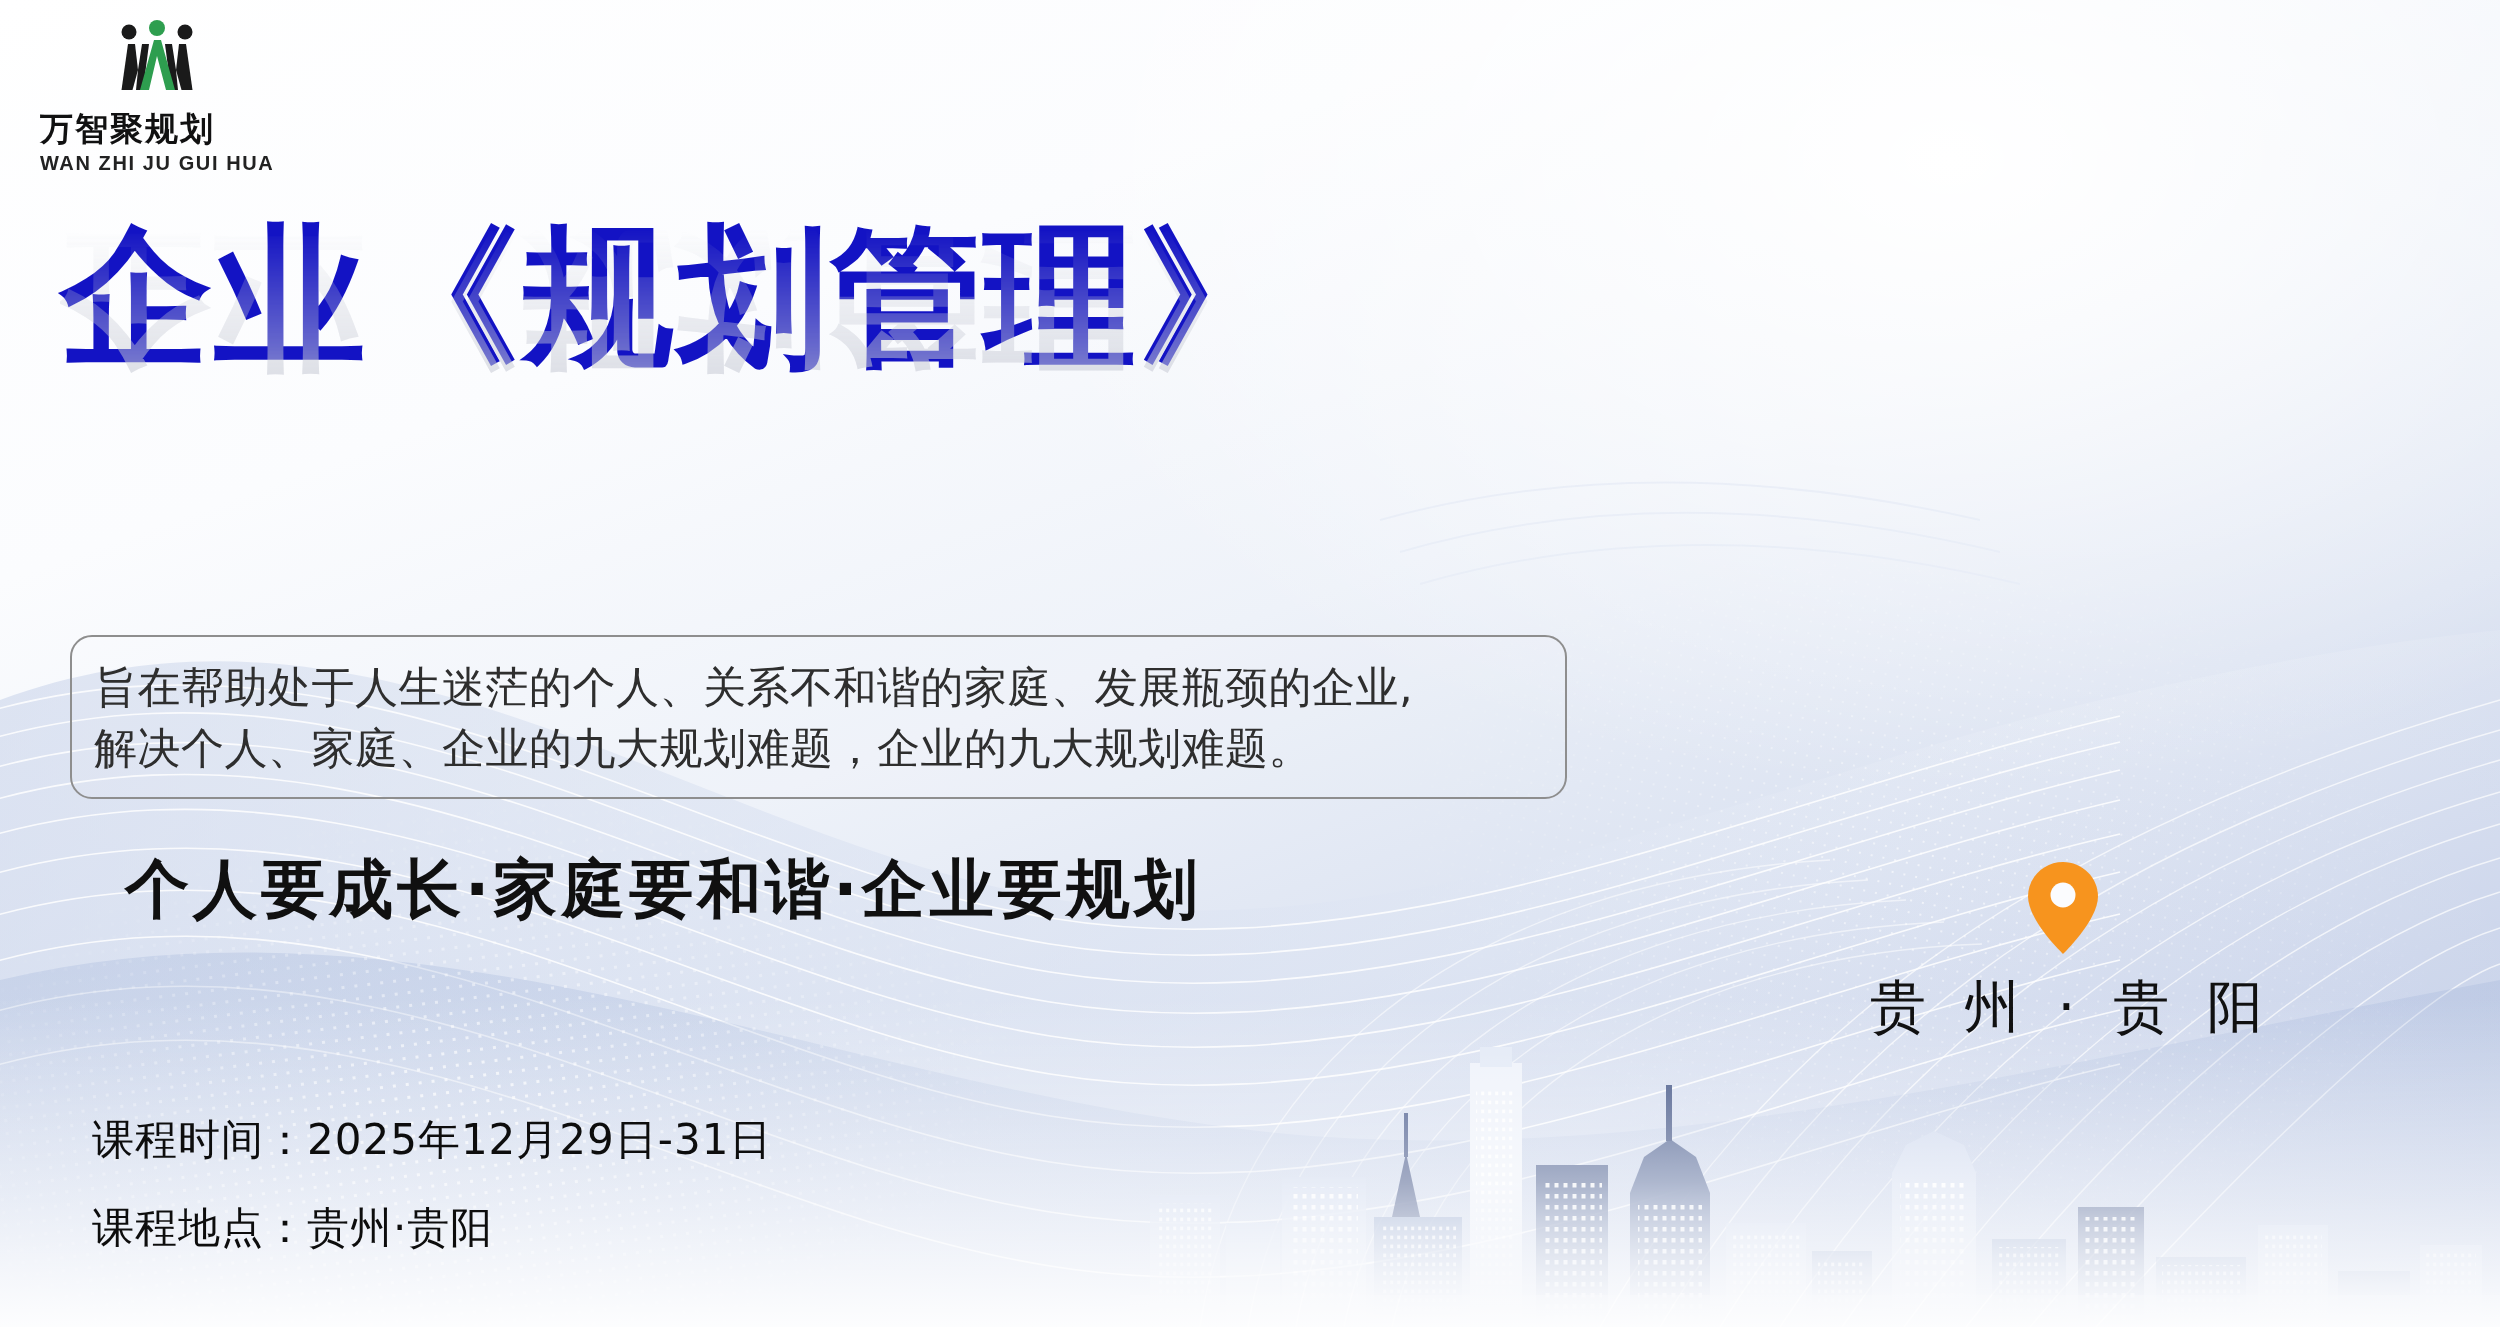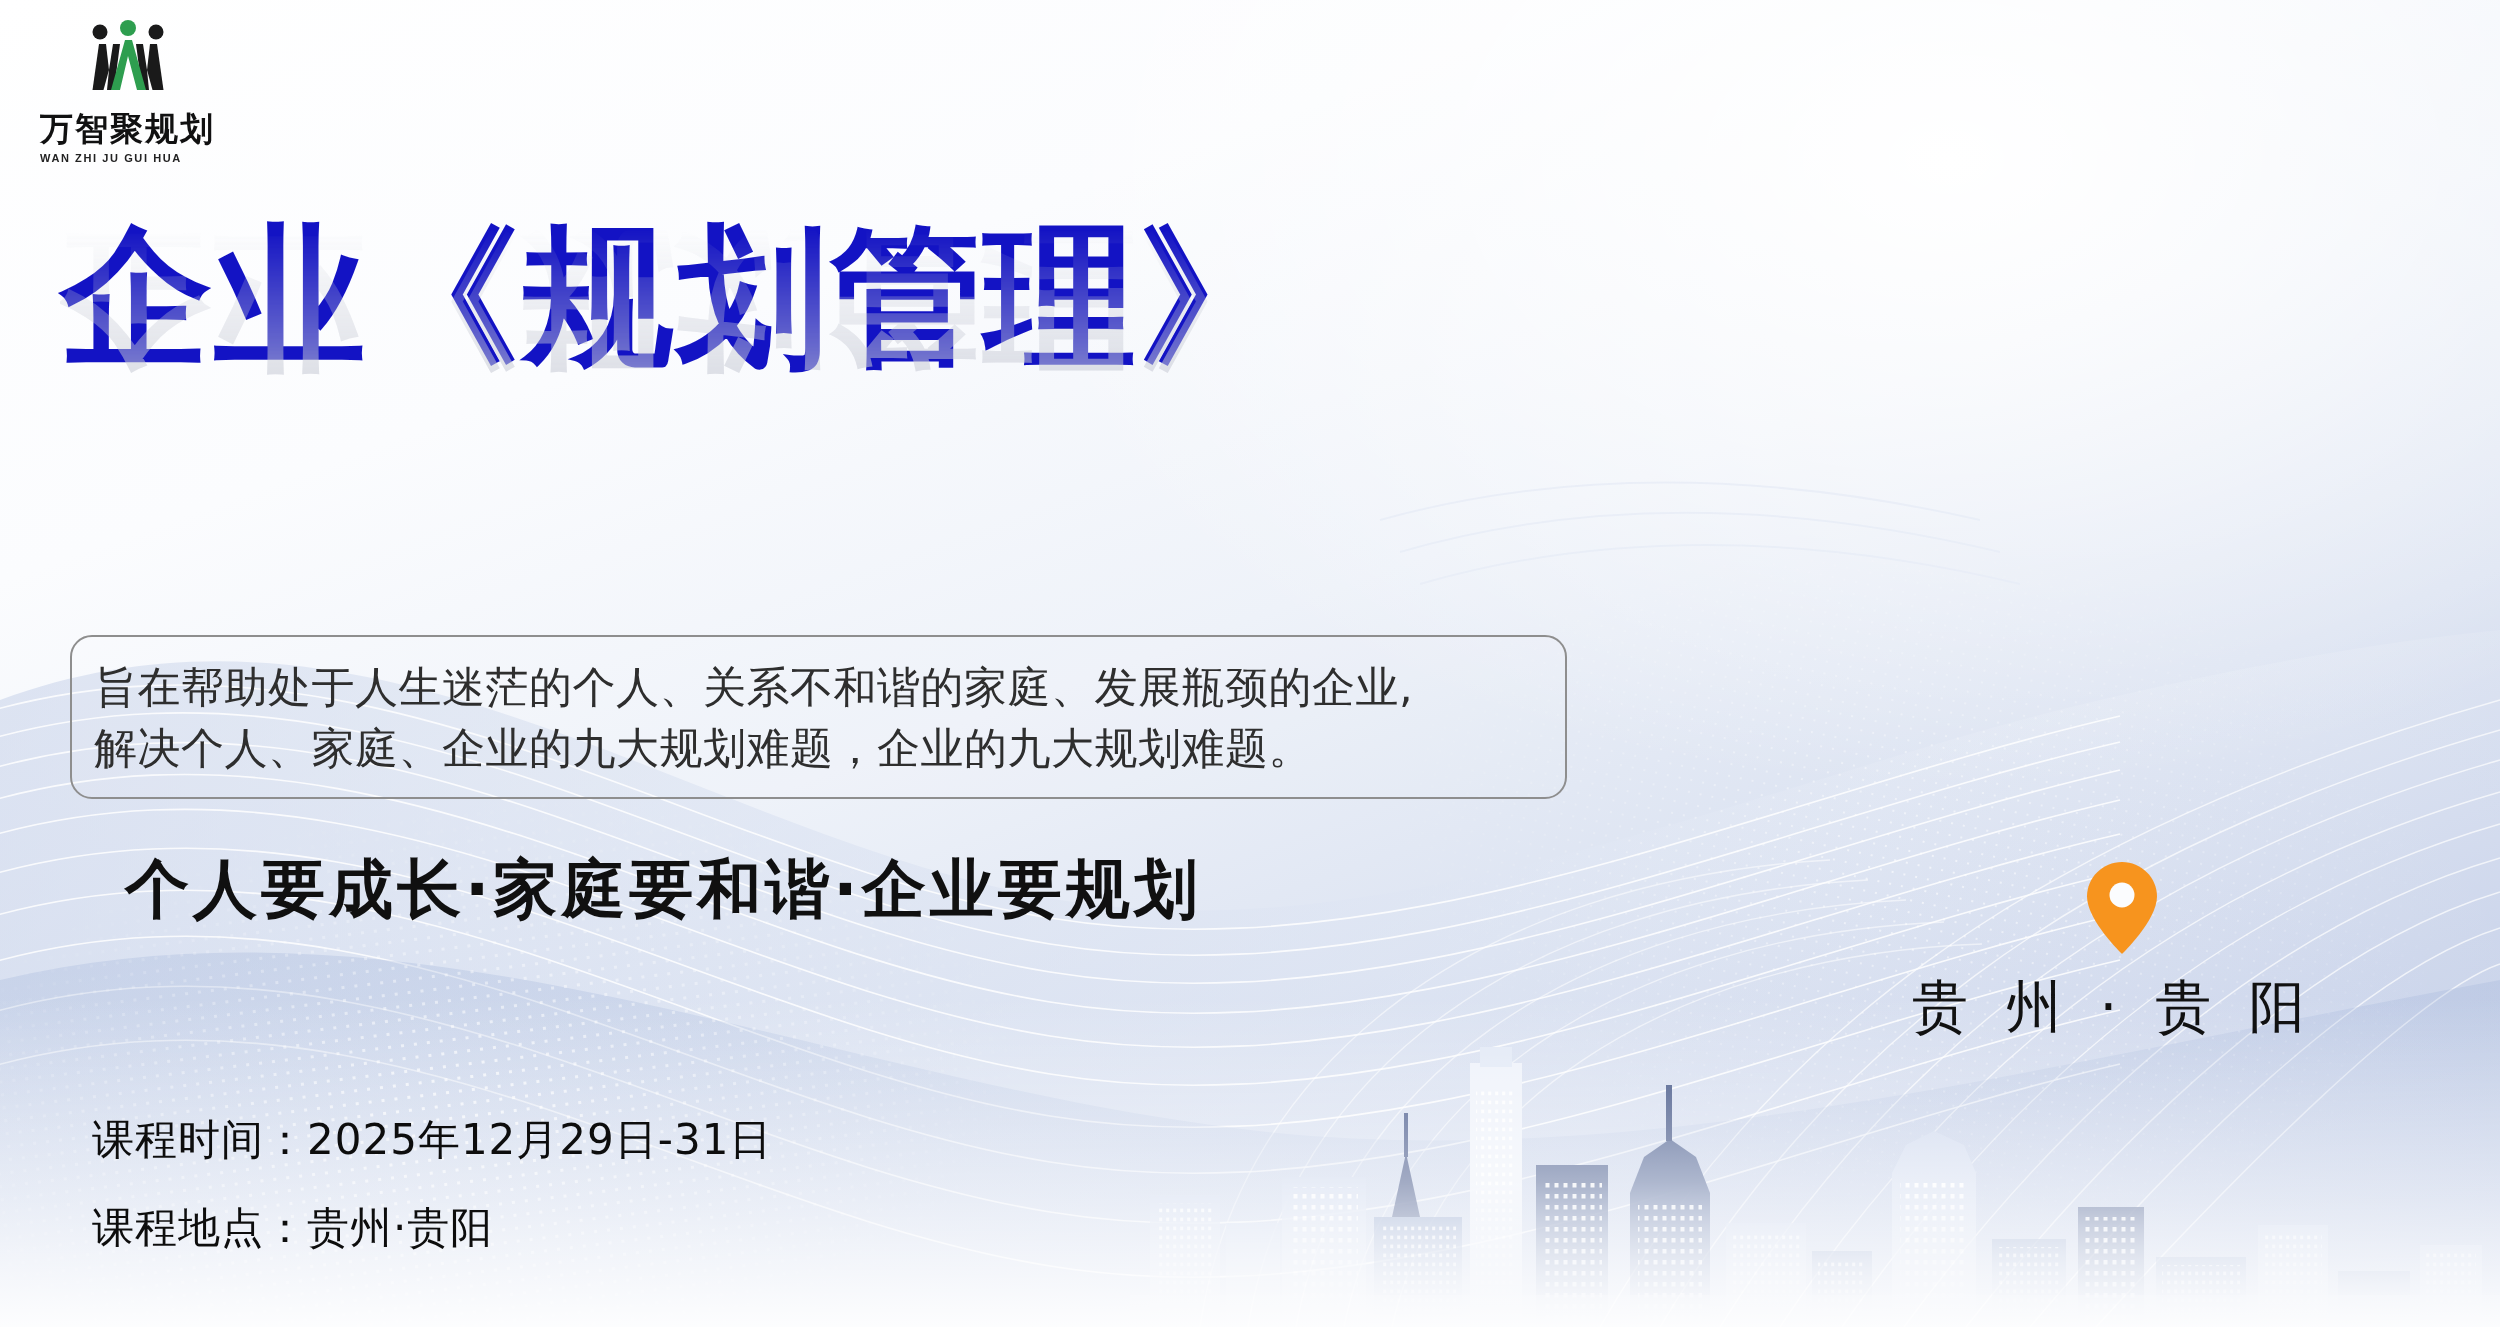--- a/index.html
+++ b/index.html
@@ -50,21 +50,21 @@
     display:flex; align-items:center; gap:18px;flex-direction:column;
   }
   .logo-mark{ width:92px; height:76px; display:block; }
   .logo-text{ display:flex; flex-direction:column; justify-content:center; }
   .logo-cn{
     font-family:"Liberation Serif","DejaVu Serif",serif;
     font-size:33px; font-weight:700; color:#111; letter-spacing:2px; line-height:1.08;
   }
   .logo-en{
     font-family:"Liberation Sans","DejaVu Sans",sans-serif;
-    font-size:11px; font-weight:700; color:#222; letter-spacing:1.6px; margin-top:4px;
+    font-size:20px; font-weight:700; color:#222; letter-spacing:1.6px; margin-top:4px;
   }
 
   
   .title-wrap{ position:absolute; left:60px; top:212px; width:1560px; }
   .title{
     font-family:"DejaVu Sans","Liberation Sans",sans-serif;
     font-size:152px; font-weight:700; color:#1313c4;
     letter-spacing:2px; line-height:1.12; white-space:nowrap;
   }
   .title-reflect{
@@ -96,22 +96,22 @@
   
   .tagline{
     position:absolute; left:125px; top:846px;
     font-family:"DejaVu Sans","Liberation Sans",sans-serif;
     font-size:64px; font-weight:700; color:#101010;
     letter-spacing:4px; white-space:nowrap;
   }
 
   
   .location{
-    position:absolute; left:1912px; top:860px;
-    width:420px; text-align:left;
+    position:absolute; left:1853px; top:860px;
+    width:420px; text-align:right;
   }
   .pin{ display:block; margin:0 auto; }
   .location-label{
     margin-top:14px;
     font-family:"DejaVu Sans","Liberation Sans",sans-serif;
     font-size:56px; font-weight:400; color:#111;
     letter-spacing:10px; white-space:nowrap;
   }
 
   

